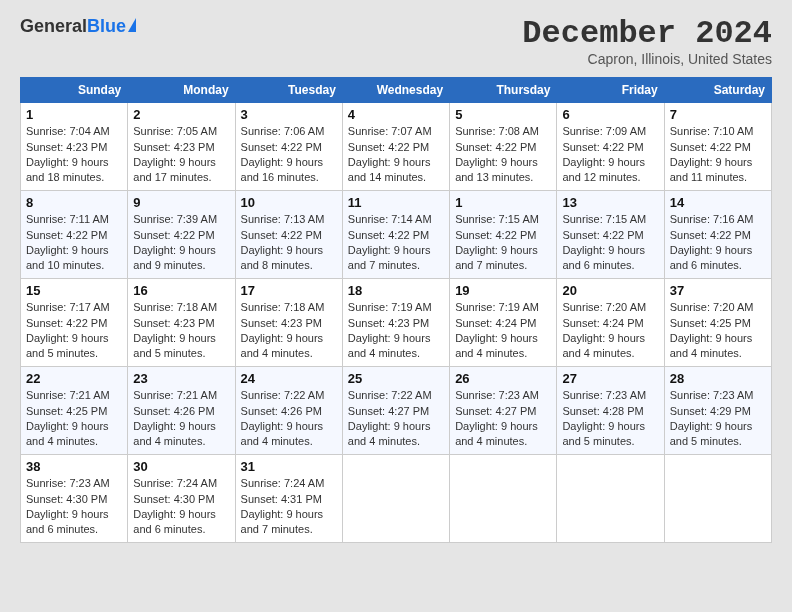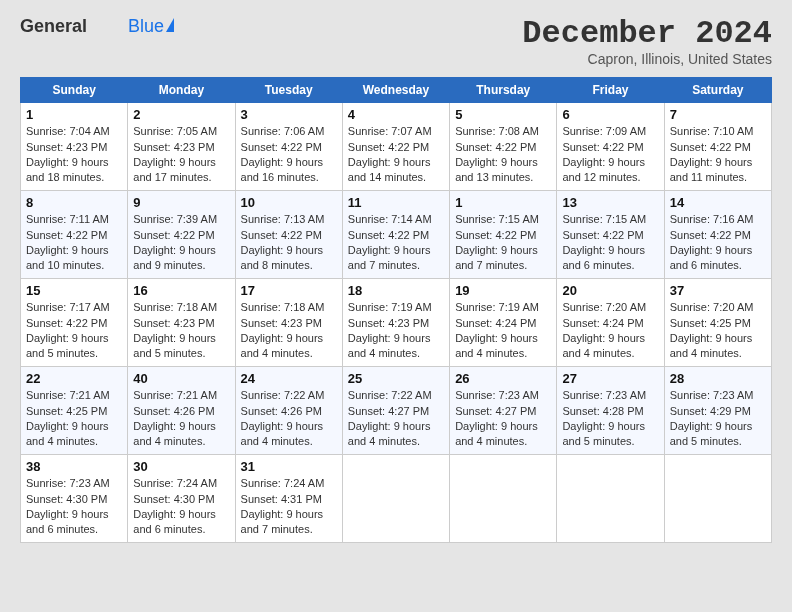--- a/index.html
+++ b/index.html
@@ -28,21 +28,21 @@
       align-items: flex-start;
     }
     .logo-text {
       display: flex;
       align-items: center;
       font-size: 18px;
       font-weight: bold;
       color: #333;
     }
     .logo-general { color: #333; font-weight: bold; }
-    .logo-blue { color: #1a73e8; font-weight: normal; padding-left: 41px; }
+    .logo-blue { color: #1a73e8; font-weight: bold; }
     .logo-icon {
       width: 0;
       height: 0;
       border-left: 8px solid transparent;
       border-bottom: 14px solid #1a73e8;
       margin-left: 2px;
       margin-top: -4px;
     }
     .title-block {
       text-align: right;
@@ -62,21 +62,21 @@
       width: 100%;
       border-collapse: collapse;
       border: 1px solid #ccc;
     }
     .calendar th {
       background: #2a6bbf;
       color: #fff;
       font-size: 12px;
       font-weight: bold;
       padding: 5px 6px;
-      text-align: center;
+      text-align: right;
       border: 1px solid #2a6bbf;
       margin-left: 34px;
     }
     .calendar td {
       vertical-align: top;
       padding: 4px 5px;
       border: 1px solid #ccc;
       font-size: 9.5px;
       color: #333;
       width: calc(100% / 7);
@@ -313,21 +313,21 @@
         <tr>
           <td>
             <span class="day-num">22</span>
             <div class="day-info">
               <div>Sunrise: 7:21 AM</div>
               <div>Sunset: 4:25 PM</div>
               <div>Daylight: 9 hours and 4 minutes.</div>
             </div>
           </td>
           <td>
-            <span class="day-num">40</span>
+            <span class="day-num">23</span>
             <div class="day-info">
               <div>Sunrise: 7:21 AM</div>
               <div>Sunset: 4:26 PM</div>
               <div>Daylight: 9 hours and 4 minutes.</div>
             </div>
           </td>
           <td>
             <span class="day-num">24</span>
             <div class="day-info">
               <div>Sunrise: 7:22 AM</div>

